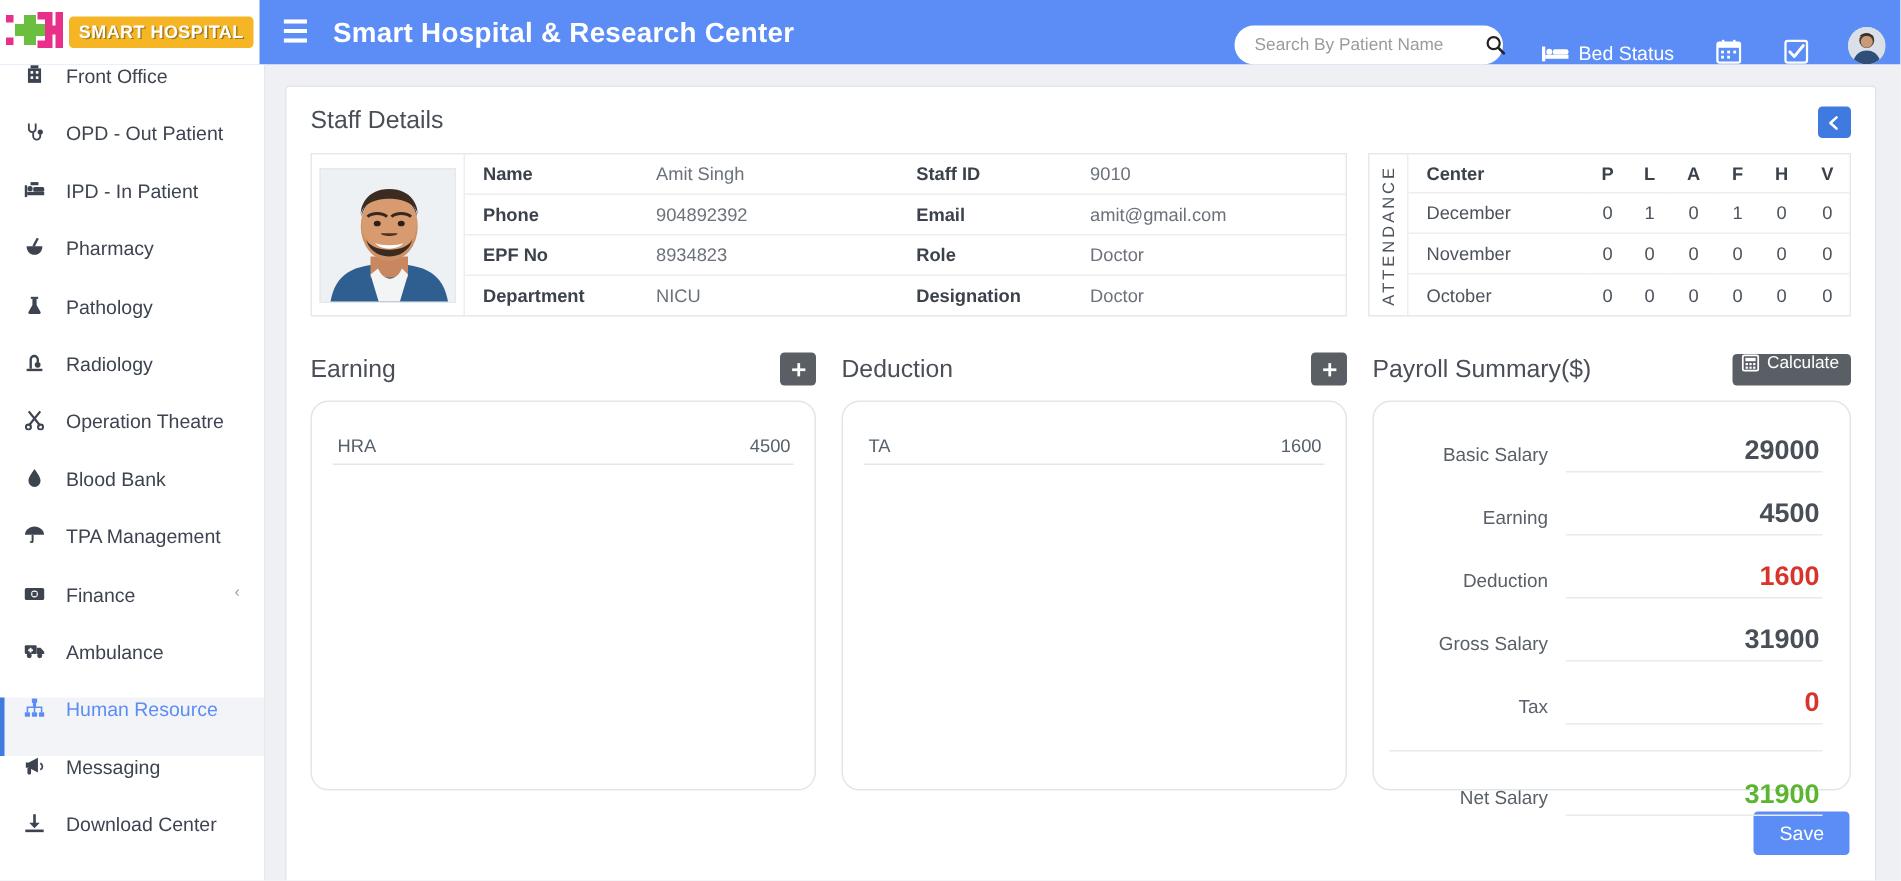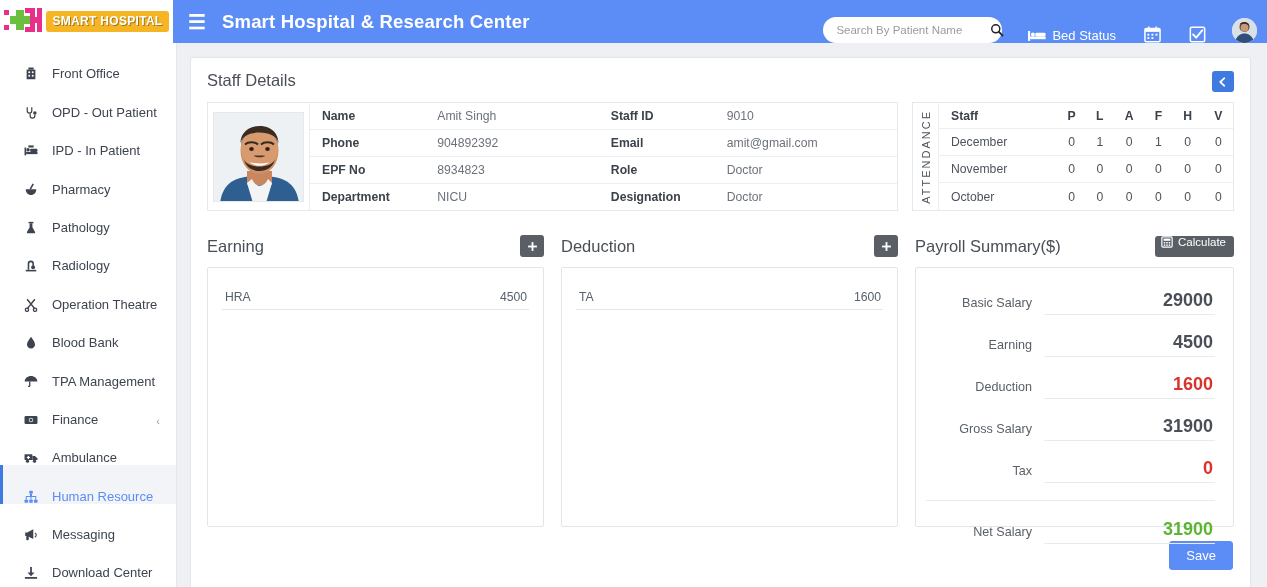--- a/index.html
+++ b/index.html
@@ -70,22 +70,22 @@
     background: #cfd6de; position: relative;
   }
 
   
   .sidebar {
     position: absolute; top: 43px; left: 0; width: 177px; height: 544px;
     background: #ffffff; border-right: 1px solid #e4e7eb;
     overflow: hidden;
   }
   .side-item {
-    height: 38.4px; display: flex; align-items: flex-end;
-    padding-left: 24px; cursor: pointer; position: relative;
+    height: 38.4px; display: flex; align-items: flex-start;
+    padding-left: 16px; cursor: pointer; position: relative;
     color: #3d4450; font-size: 13px;
   }
   .side-item .si-icon {
     width: 20px; flex: 0 0 20px; display: flex; align-items: center;
     justify-content: flex-start; margin-right: 8px; color: #3d4450;
   }
   .side-item.active {
     background: #f2f4f7; color: #5c8df6;
   }
   .side-item.active .si-icon { color: #5c8df6; }
@@ -174,21 +174,21 @@
     justify-content: center; cursor: pointer; color: #fff;
     font-size: 15px; line-height: 1; font-weight: bold;
   }
   .calc-btn {
     margin-left: auto; height: 21px; background: #5a5f66; border-radius: 3px;
     display: flex; align-items: flex-start; cursor: pointer; color: #fff;
     font-size: 11.5px; padding: 0 8px 0 6px;
   }
   .calc-btn .ci { margin-right: 5px; display: flex; }
   .panel-body {
-    border: 1px solid #e2e5ea; border-radius: 2px; height: 260px;
+    border: 1px solid #e2e5ea; border-radius: 12px; height: 260px;
     background: #fff; padding: 22px 14px 0 14px;
   }
   .panel-body.payroll { padding: 22px 18px 0 10px; }
   .line-row { display: flex; align-items: flex-end; }
   .in-name, .in-val {
     border: none; border-bottom: 1px solid #e3e5e9; outline: none;
     font-size: 12.2px; color: #57606b; padding: 0 0 5px 3px;
     font-family: "Liberation Sans", sans-serif; background: transparent;
   }
   .in-name { flex: 1; }
@@ -517,21 +517,21 @@
           </table>
       </div>
 
       <div class="att-wrap">
         <div class="att-vert">
           <span>ATTENDANCE</span>
         </div>
         <table class="att-table">
           <thead>
               <tr id="att-head">
-                <th class="mcol">Staff</th>
+                <th class="mcol">Center</th>
                 <th>P</th>
                 <th>L</th>
                 <th>A</th>
                 <th>F</th>
                 <th>H</th>
                 <th>V</th>
               </tr>
             </thead>
           <tbody id="att-body">
               <tr>

